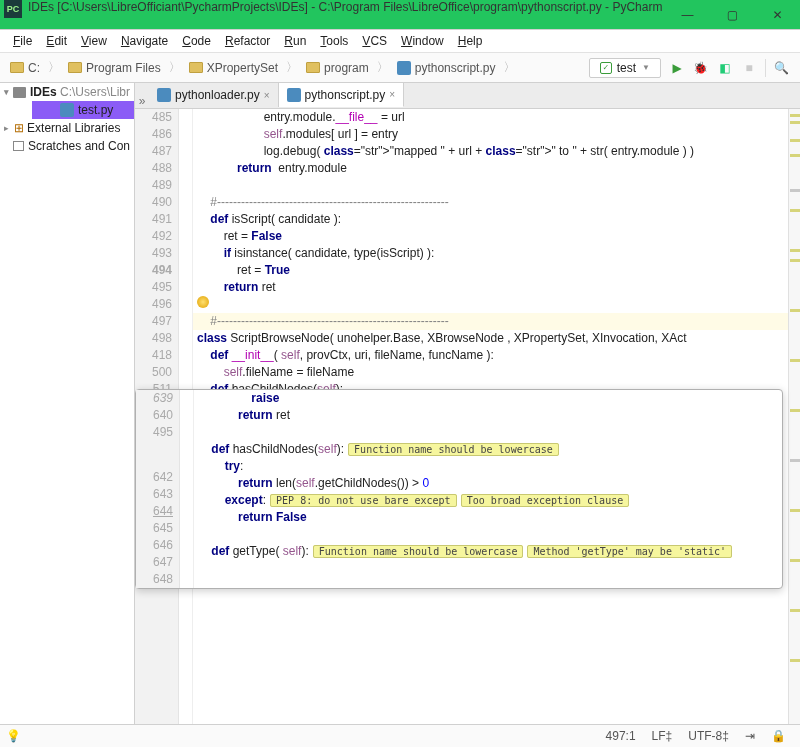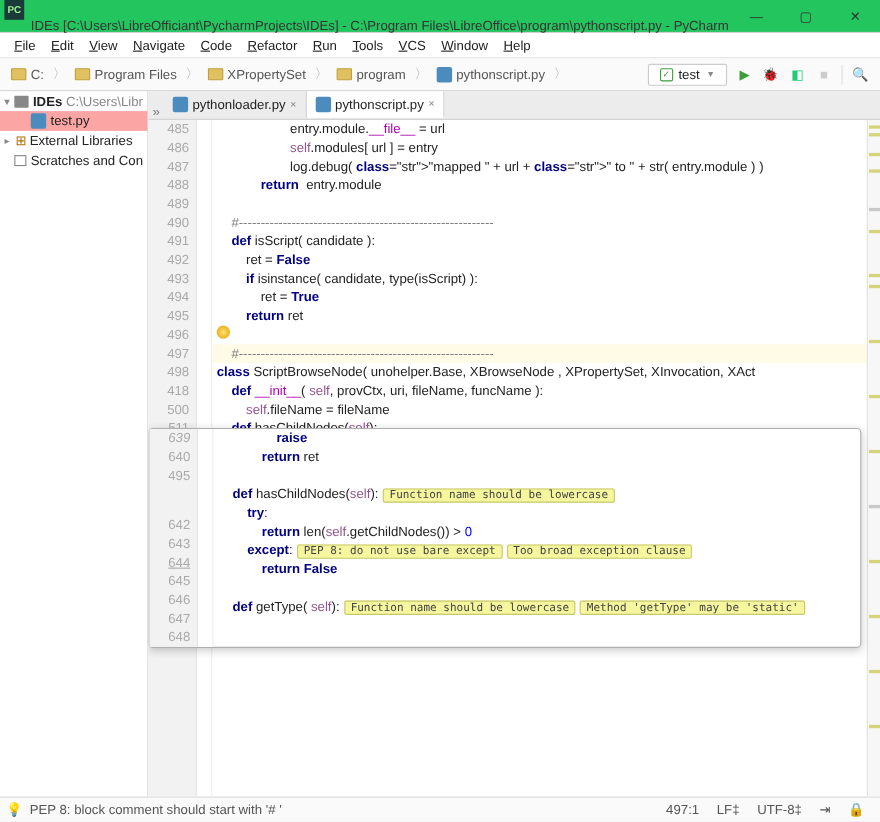--- a/index.html
+++ b/index.html
@@ -1,39 +1,39 @@
 <!DOCTYPE html>
 <html><head>
 <meta charset="utf-8">
 <style>
 * { box-sizing: border-box; margin: 0; padding: 0; font-family: "Segoe UI", Arial, sans-serif; font-size: 12px; }
 html, body { width: 800px; height: 747px; overflow: hidden; background: #f0f0f0; color: #222; }
 .titlebar { height: 30px; background: #22c55e; display: flex; align-items: flex-start; padding-left: 4px; border-bottom: 1px solid #d0d0d0; }
 .titlebar .logo { width: 18px; height: 18px; background: #1b3b3b; color: #9cf08b; display: flex; align-items: center; justify-content: center; font-size: 9px; font-weight: bold; margin-right: 6px; }
-.titlebar .ttl { flex: 1; font-size: 12px; color: #333; white-space: nowrap; overflow: hidden; margin-top: 16px; }
+.titlebar .ttl { flex: 1; font-size: 12px; color: #333; white-space: nowrap; overflow: hidden; }
 .titlebar .winbtn { width: 45px; height: 30px; display: flex; align-items: center; justify-content: center; font-size: 12px; color: #333; }
 .menubar { height: 23px; background: #fff; display: flex; align-items: center; padding: 0 6px; border-bottom: 1px solid #e2e2e2; }
 .menubar span { padding: 2px 7px; font-size: 12px; cursor: default; }
 .menubar span u { text-decoration: underline; }
 .navbar { height: 30px; background: #fafafa; border-bottom: 1px solid #d0d0d0; display: flex; align-items: center; padding: 0 6px; }
 .navbar .crumb { display: flex; align-items: center; padding: 0 4px; color: #555; }
 .navbar .crumb .folder-icon { width: 14px; height: 11px; background: #e0c060; border: 1px solid #c0a040; border-radius: 1px; margin-right: 4px; }
 .navbar .crumb .pyfile-icon { width: 14px; height: 14px; background: #4b8bbe; border-radius: 2px; margin-right:4px; display:flex; align-items:center; justify-content:center; color:#ffd43b; font-size:8px; font-weight:bold; }
 .navbar .sep { color: #aaa; padding: 0 4px; }
 .navbar .spacer { flex: 1; }
 .navbar .runcfg { border: 1px solid #ccc; padding: 2px 10px; background: #fff; border-radius: 2px; margin-right: 4px; display:flex; align-items:center; }
 .navbar .tool { width: 22px; height: 22px; display: flex; align-items: center; justify-content: center; margin: 0 1px; }
 .navbar .play { color: #3a9c3a; }
 .navbar .bug { color: #3a9c3a; }
 .main { display: flex; height: 641px; }
 .sidebar { width: 135px; background: #fff; border-right: 1px solid #d0d0d0; }
 .sidebar .node { padding: 2px 4px; display: flex; align-items: center; white-space: nowrap; overflow: hidden; font-size: 12px; }
 .sidebar .node .tri { width: 10px; color: #888; font-size: 9px; }
 .sidebar .node.bold { font-weight: bold; }
-.sidebar .sel { background: #fca5a5; }
+.sidebar .sel { background: #8b5cf6; margin-left: 32px; }
 .sidebar .pyfile { display:inline-block; width:14px; height:14px; background:#4b8bbe; border-radius:2px; margin-right:4px; }
 .editor-wrap { flex: 1; display: flex; flex-direction: column; position: relative; background: #fff; }
 .tabs { height: 26px; background: #ececec; border-bottom: 1px solid #d0d0d0; display: flex; align-items: flex-end; }
 .tabs .tabicon { width:14px; display:flex; align-items:center; justify-content:center; color:#777; }
 .tab { height: 24px; padding: 0 8px; display: flex; align-items: center; background: #ececec; border-right: 1px solid #d0d0d0; font-size: 12px; gap:4px; }
 .tab.active { background: #fff; border-bottom: 1px solid #fff; margin-bottom:-1px; }
 .tab .pyfile-icon { width:14px; height:14px; background:#4b8bbe; border-radius:2px; }
 .tab .close-icon { color:#888; font-size:10px; }
 .editor { flex: 1; display: flex; font-family: "Consolas", monospace; font-size: 12px; overflow: hidden; position: relative; }
 .gutter { width: 44px; background: #f2f2f2; color: #aaa; text-align: right; padding-right: 6px; line-height: 17px; font-family: "Consolas", monospace; font-size: 11px; border-right:1px solid #e4e4e4; }
@@ -171,21 +171,21 @@
       <div class="gutter" id="gutter-top">
           <div style="height: 17px;">485</div>
           <div style="height: 17px;">486</div>
           <div style="height: 17px;">487</div>
           <div style="height: 17px;">488</div>
           <div style="height: 17px;">489</div>
           <div style="height: 17px;">490</div>
           <div style="height: 17px;">491</div>
           <div style="height: 17px;">492</div>
           <div style="height: 17px;">493</div>
-          <div style="height: 17px;">494</div>
+          <div style="height: 17px; font-weight: bold;">494</div>
           <div style="height: 17px;">495</div>
           <div style="height: 17px;">496</div>
           <div style="height: 17px;">497</div>
           <div style="height: 17px;">498</div>
           <div style="height: 17px;">418</div>
           <div style="height: 17px;">500</div>
           <div style="height: 17px;">511</div>
           <div style="height: 17px;">512</div>
           <div style="height: 17px;">513</div>
           <div style="height: 17px;">514</div>
@@ -234,20 +234,19 @@
           <div class="m y" style="top:450px;"></div>
         <div class="m y" style="top:500px;"></div>
           <div class="m y" style="top:550px;"></div>
       </div>
     </div>
   </div>
 </div>
 
 <div class="statusbar">
   <span style="margin-right:6px;">💡</span>
-  <span>PEP 8: block comment should start with '# '</span>
   <div class="spacer"></div>
   <span class="seg">497:1</span>
   <span class="seg"><span>LF</span>‡</span>
   <span class="seg"><span>UTF-8</span>‡</span>
   <span class="seg">⇥</span>
   <span class="seg">🔒</span>
 </div>
 
 </body></html>

